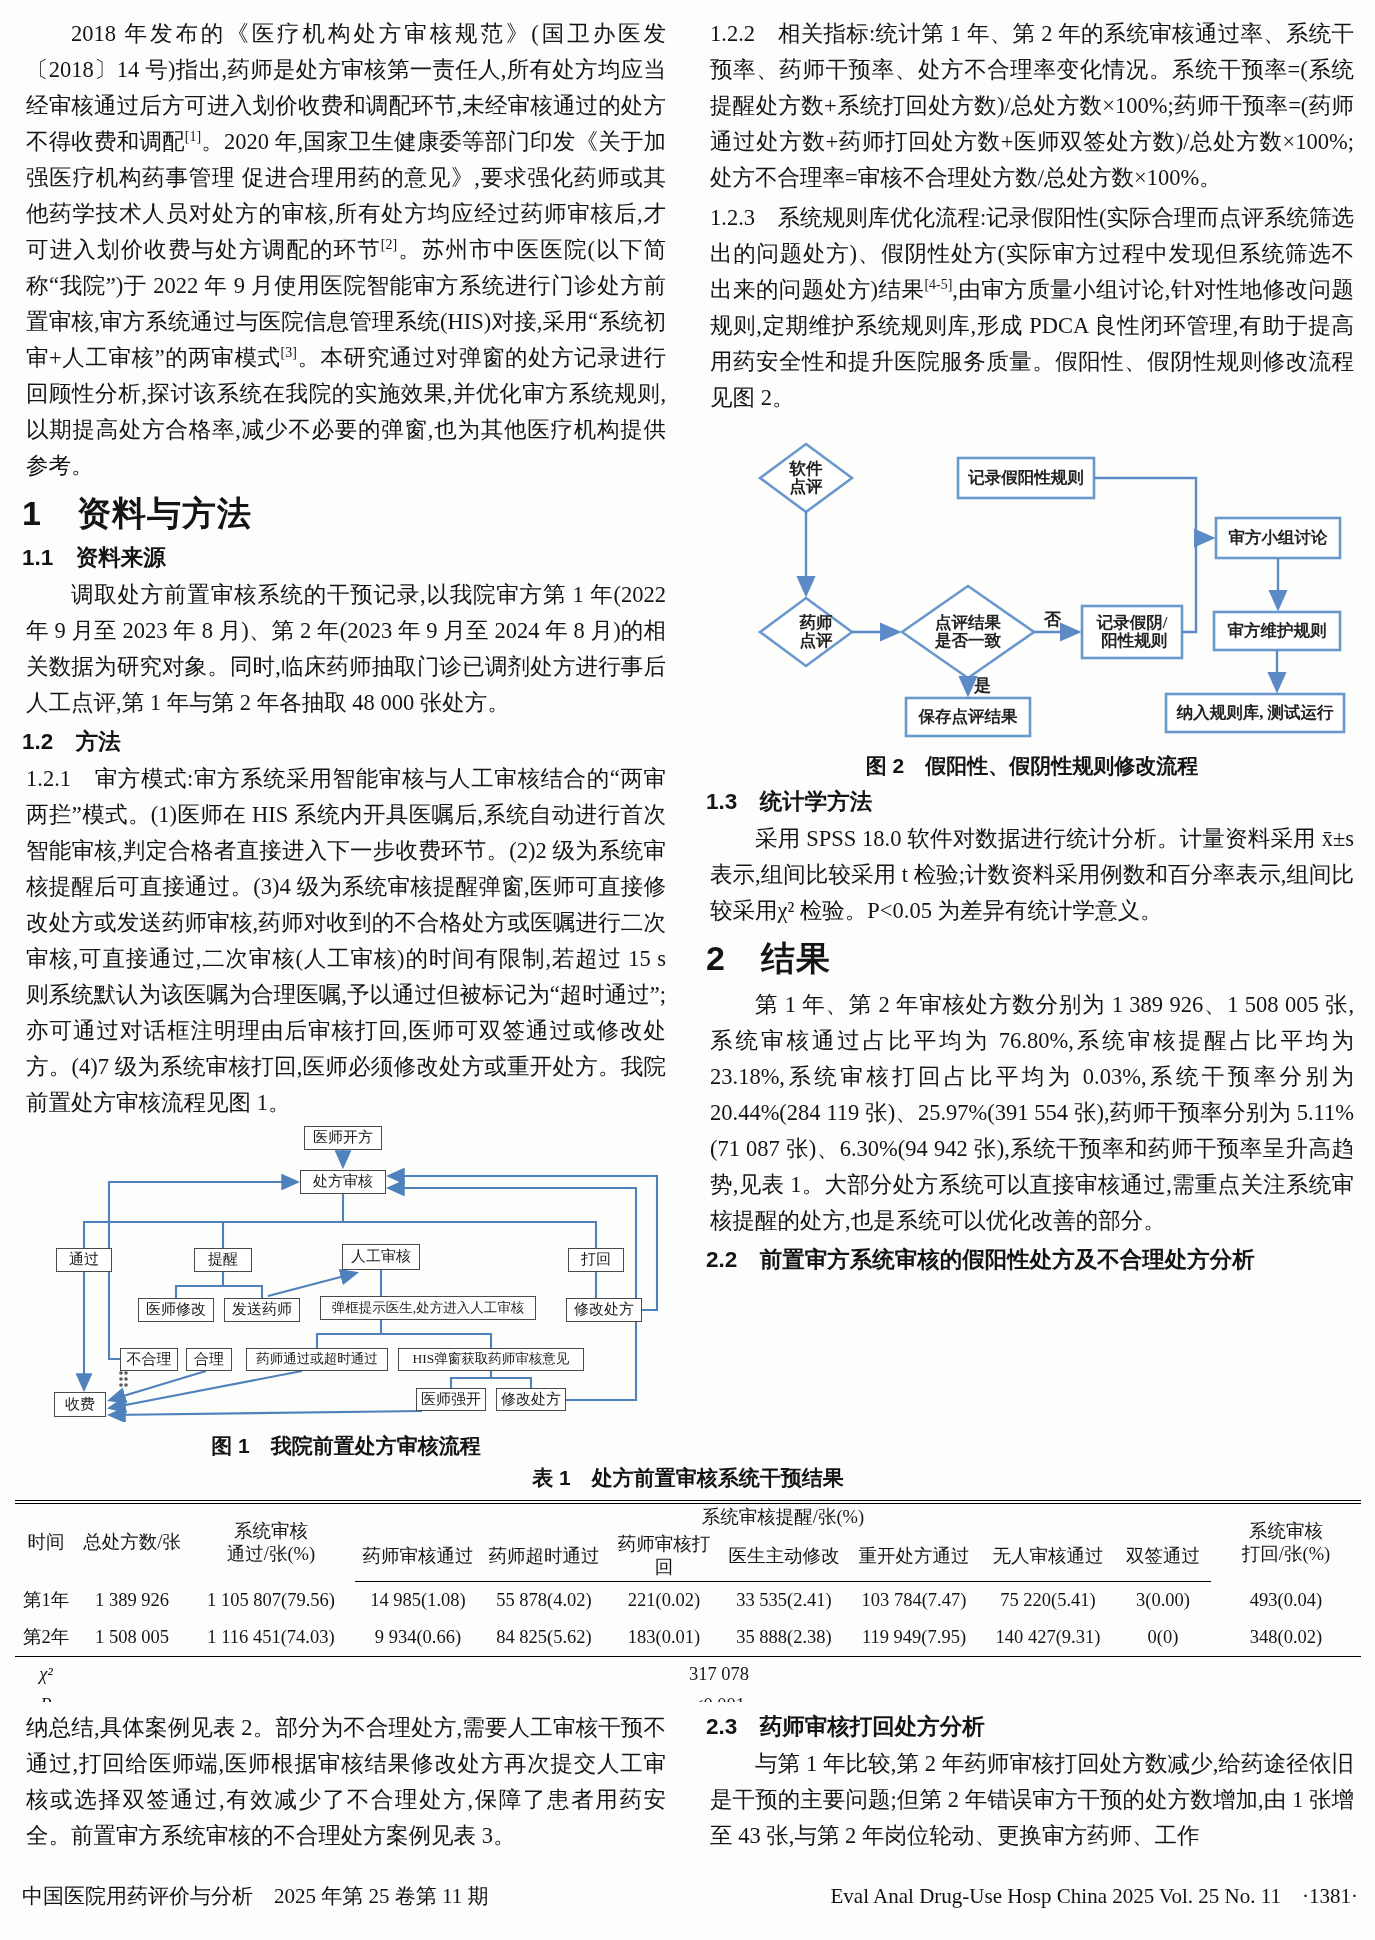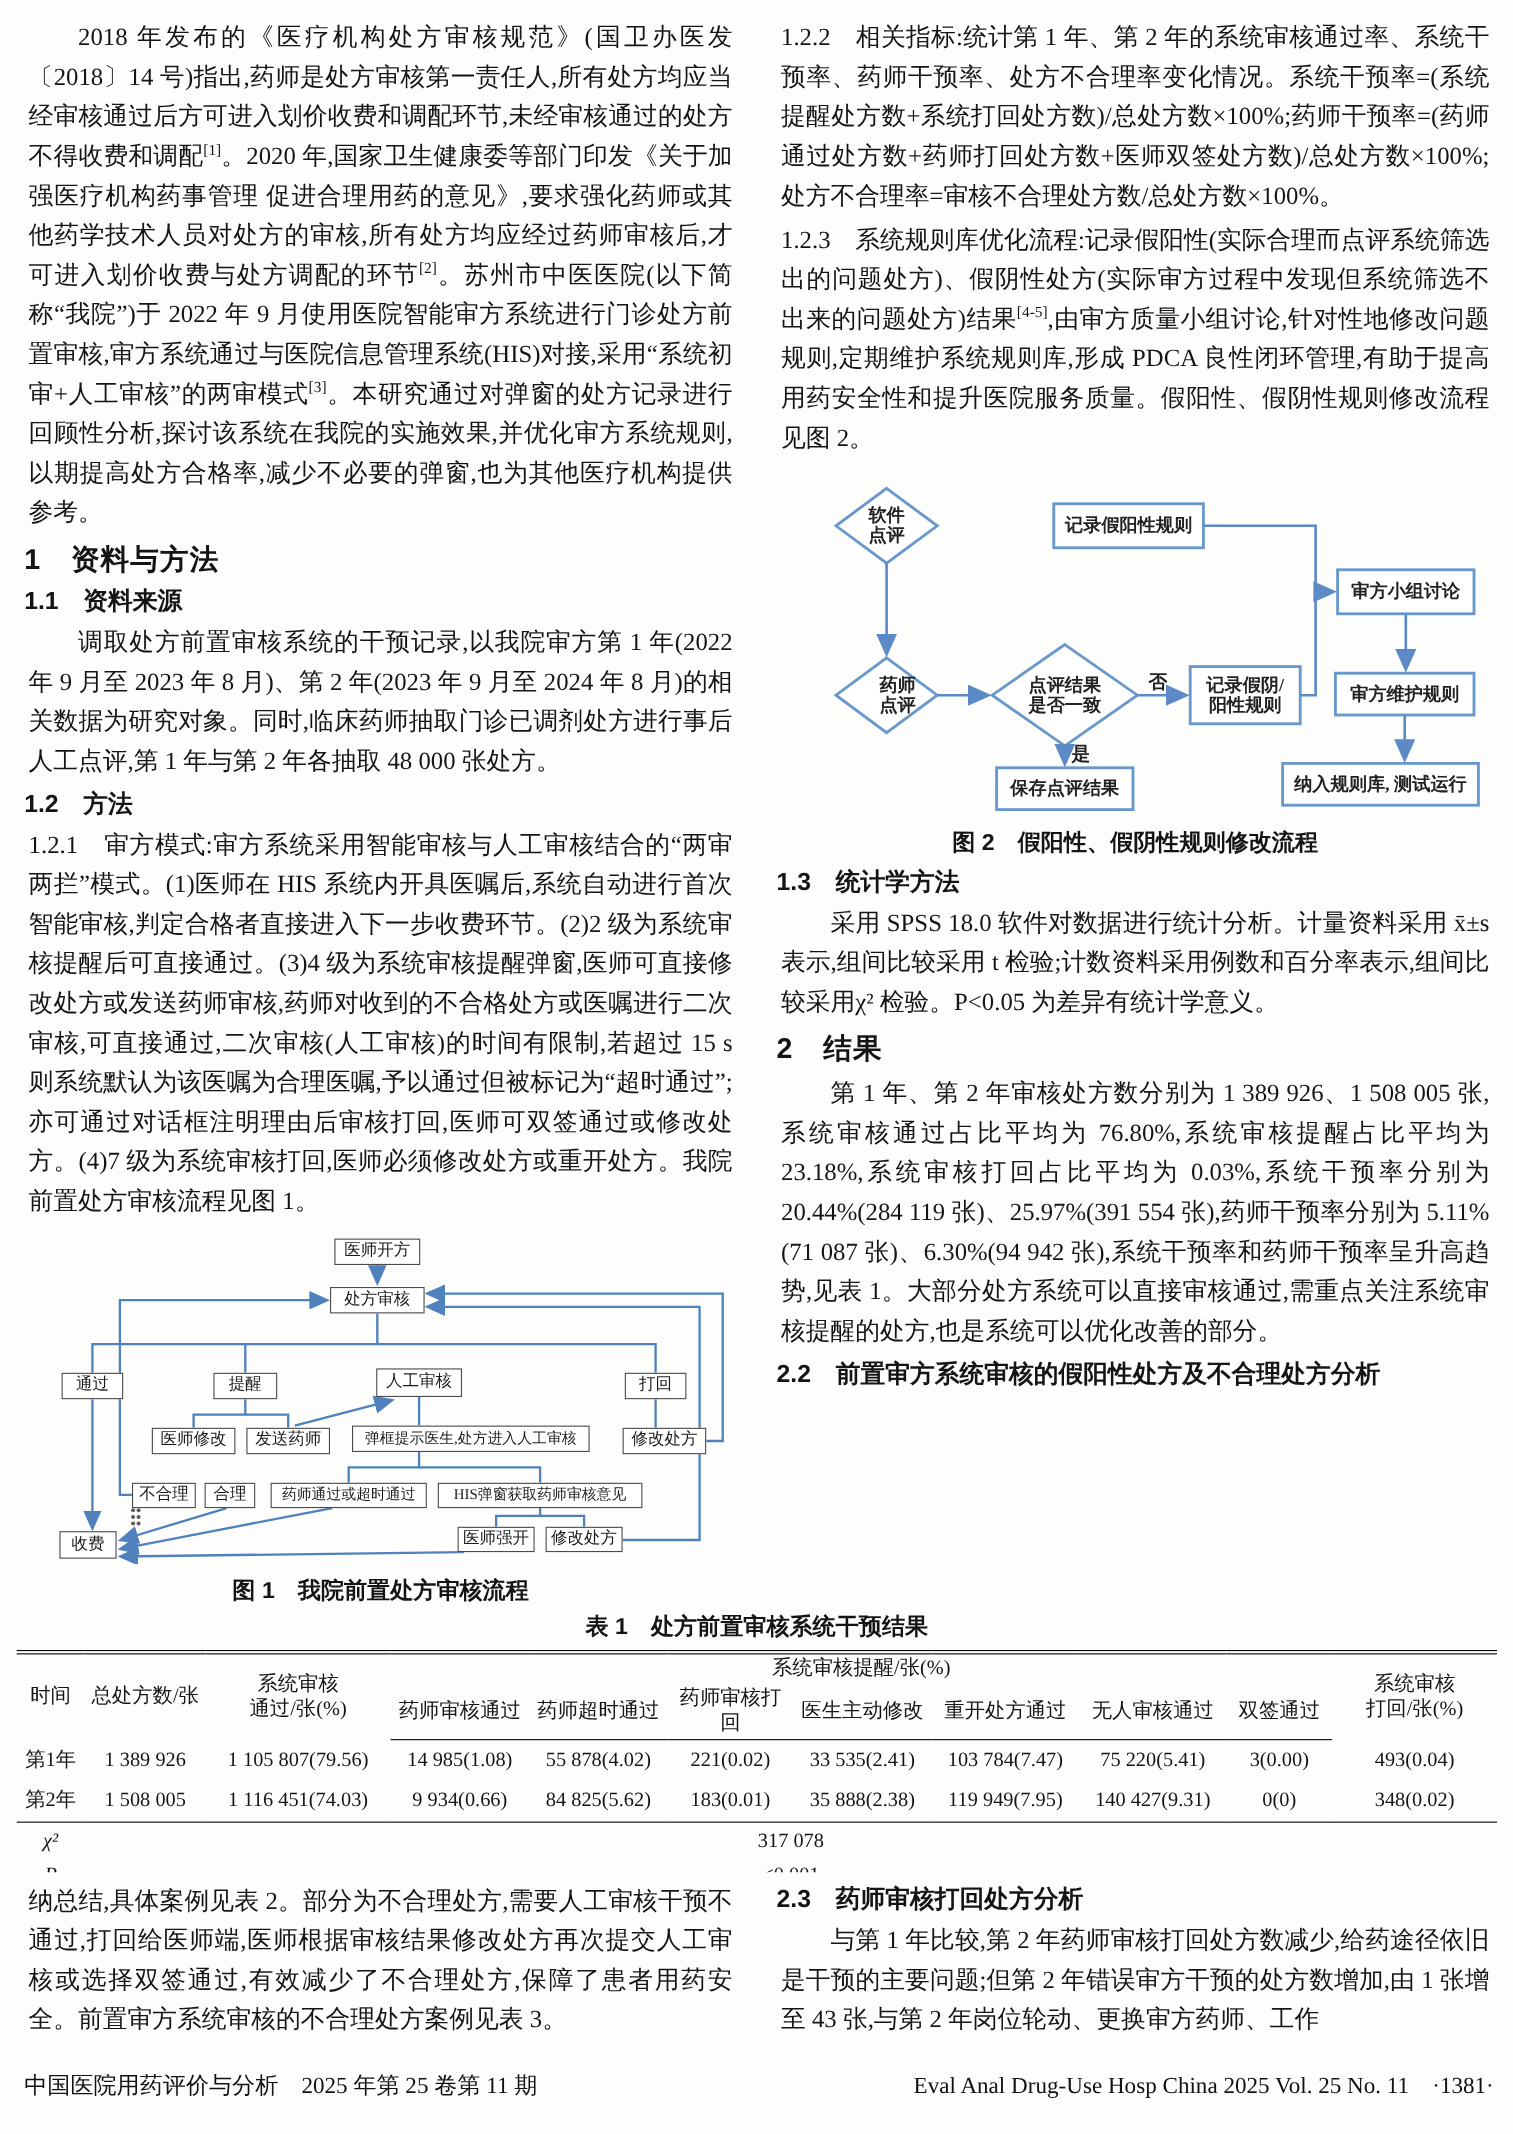--- a/index.html
+++ b/index.html
@@ -15,39 +15,39 @@
   #left-bottom{left:22px;top:1706px;width:648px;height:168px;}
   #right-bottom{left:706px;top:1706px;width:652px;height:168px;}
   #footer-left{left:22px;top:1882px;width:700px;font-size:21px;}
   #footer-right{right:17px;top:1882px;width:760px;font-size:21px;text-align:right;}
 
   p.body{font-size:22.5px;line-height:36px;text-align:justify;margin:4px;text-indent:2em;}
   p.flush{text-indent:0;}
   sup{font-size:0.62em;line-height:0;}
 
   .h-major{font-family:"Liberation Sans","DejaVu Sans",sans-serif;font-weight:bold;
-    font-size:26px;margin:7px 0 5px 0;letter-spacing:1px;}
+    font-size:34px;margin:7px 0 5px 0;letter-spacing:1px;}
   .h-sub{font-family:"Liberation Sans","DejaVu Sans",sans-serif;font-weight:bold;
     font-size:22.5px;margin:5px 0 3px 0;}
 
   .figure{position:relative;}
   #fig1{position:absolute;left:2px;bottom:0;width:644px;height:338px;}
   #fig1-canvas{position:relative;width:644px;height:296px;}
   .f1node{position:absolute;border:1.6px solid #4a4a4a;background:#fff;
     display:flex;align-items:center;justify-content:center;text-align:center;
     font-size:15px;line-height:1.05;padding:1px 2px;box-sizing:border-box;color:#1a1a1a;}
   .f1small{font-size:13.5px;}
   .figcap{font-family:"Liberation Sans","DejaVu Sans",sans-serif;font-weight:bold;
     font-size:21px;text-align:center;margin-top:10px;}
   .svglayer{position:absolute;left:0;top:0;}
 
   #fig2-wrap{margin:14px 0 6px 0;}
   #fig2-canvas{position:relative;width:652px;height:312px;}
   .f2label{position:absolute;display:flex;align-items:center;justify-content:center;
-    text-align:center;font-weight:bold;font-size:16.5px;line-height:1.12;color:#222;
+    text-align:right;font-weight:bold;font-size:16.5px;line-height:1.12;color:#222;
     white-space:pre-line;}
   .f2yn{position:absolute;font-weight:bold;font-size:17px;color:#222;}
 
   #table-title{font-family:"Liberation Sans","DejaVu Sans",sans-serif;font-weight:bold;
     font-size:21px;text-align:center;margin:2px 0 8px 0;}
   table.t1{width:1346px;border-collapse:collapse;table-layout:fixed;
     border-top:4px double #000;border-bottom:4px double #000;font-size:18.5px;}
   table.t1 th{font-weight:normal;}
   table.t1 th,table.t1 td{padding:2px 2px;text-align:center;white-space:pre-line;line-height:1.25;}
   th.lefth, td.lefth{text-align:left;padding-left:4px;}

